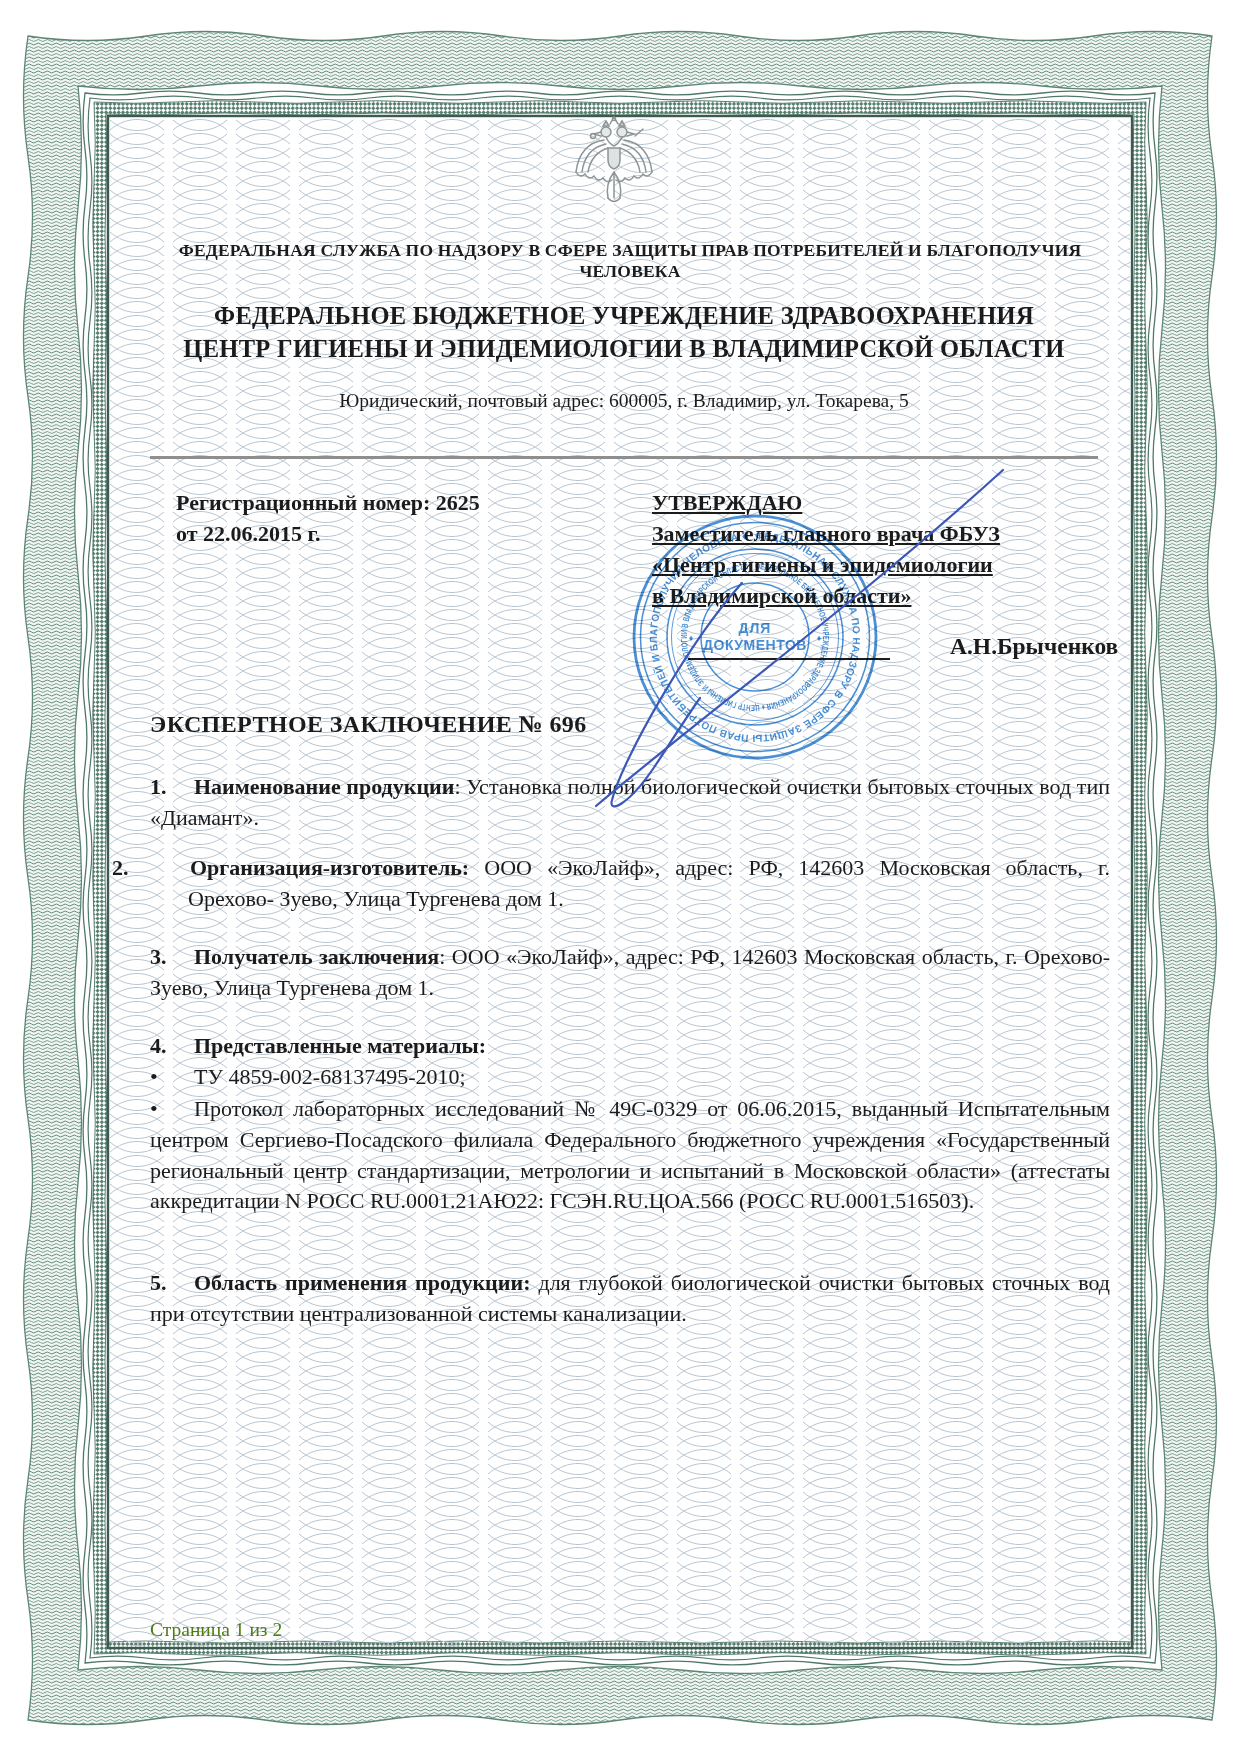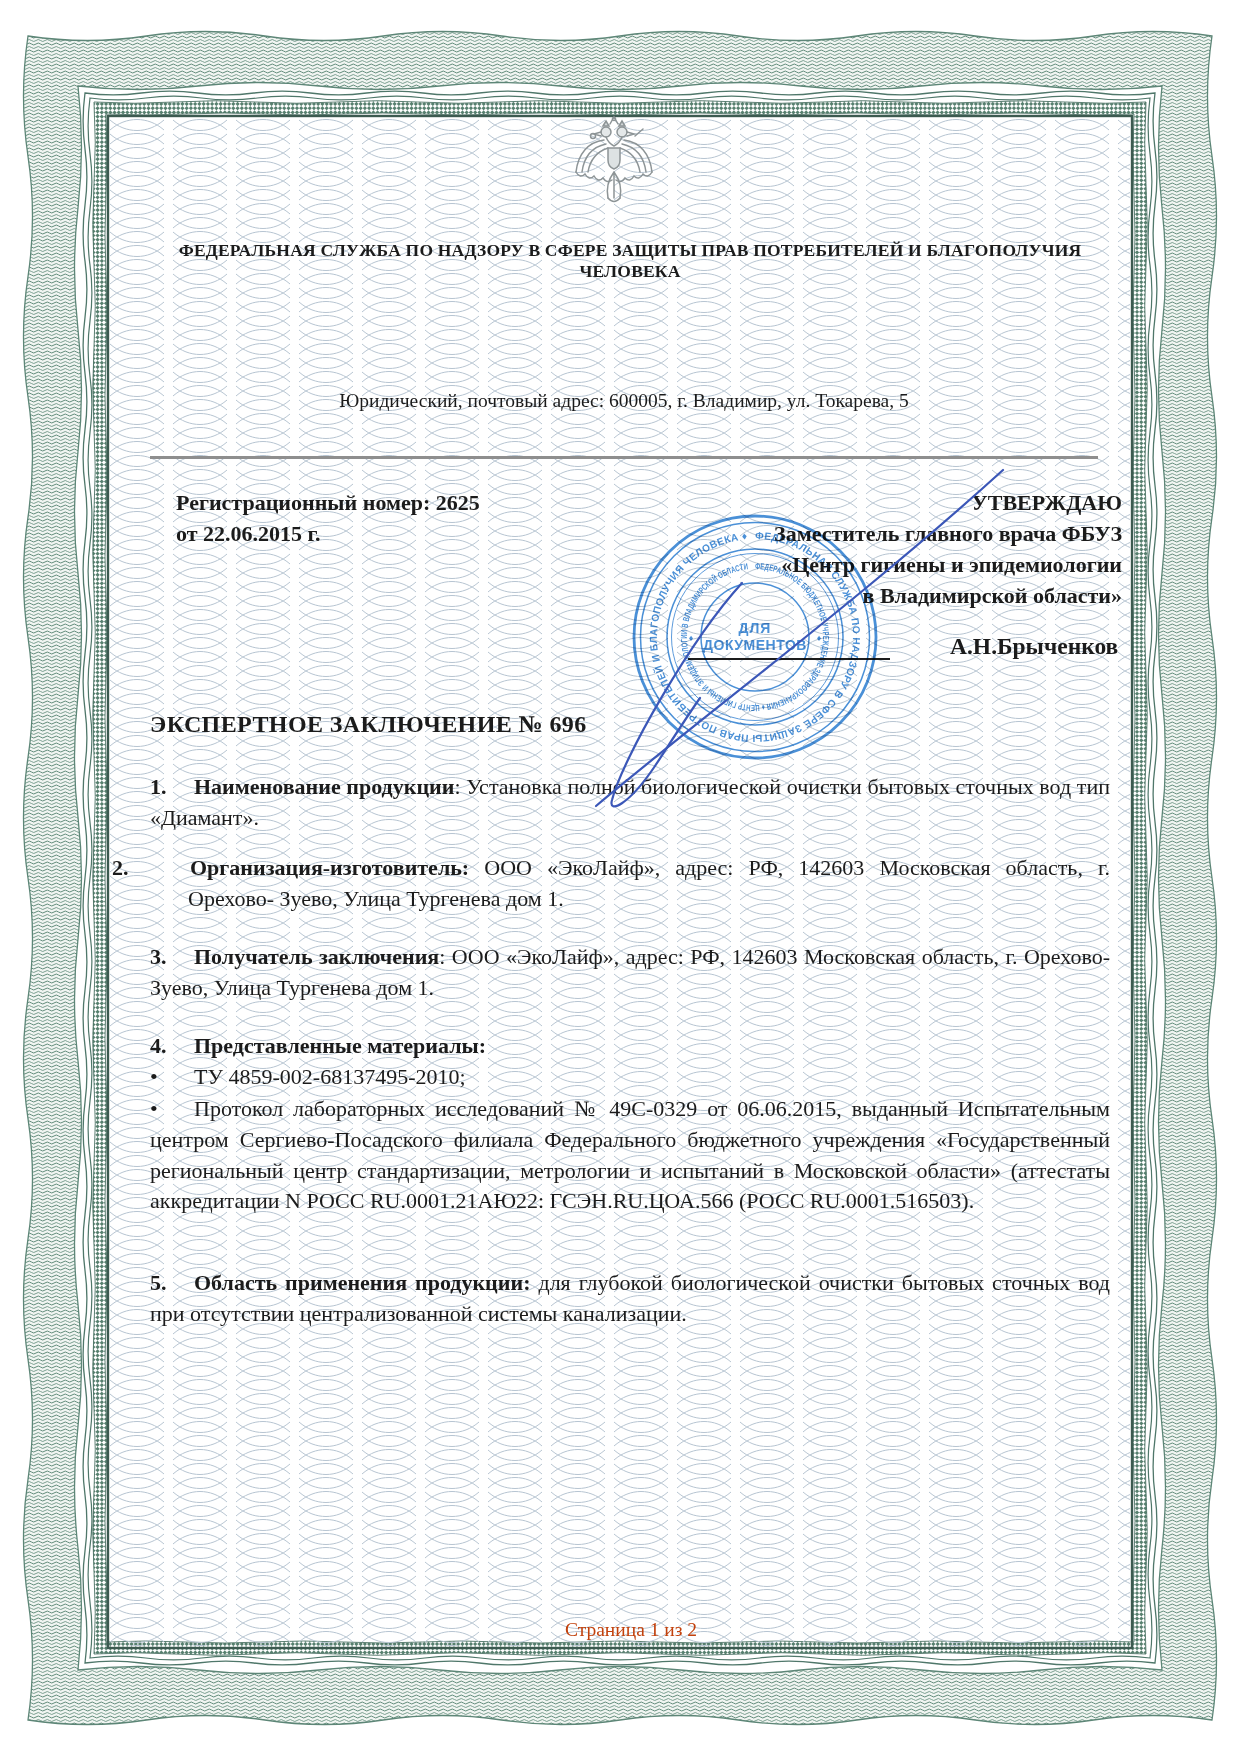--- a/index.html
+++ b/index.html
@@ -8,30 +8,30 @@
     position:relative; width:1240px; height:1754px; background:#ffffff;
     font-family:"Liberation Serif","DejaVu Serif",serif; color:#1b1b1b; overflow:hidden;padding-left:36px;
   }
   .deco{position:absolute;left:0;top:0;}
   .abs{position:absolute;}
   .agency{left:140px;top:240px;width:980px;text-align:center;font-weight:bold;font-size:17.5px;letter-spacing:.2px;}
   .orgname{left:150px;top:299px;width:948px;text-align:center;font-weight:bold;font-size:24.5px;line-height:33px;letter-spacing:.3px;}
   .address{left:150px;top:387px;width:948px;text-align:center;font-size:19.5px;line-height:27px;}
   .hrule{left:150px;top:456px;width:948px;height:2.5px;background:#8e8e8e;}
   .regblock{left:176px;top:487px;width:420px;font-weight:bold;font-size:22px;line-height:31px;}
-  .approval{left:652px;top:487px;width:470px;text-align:right;font-weight:bold;font-size:22px;line-height:31px;}
+  .approval{left:652px;top:487px;width:470px;text-align:left;font-weight:bold;font-size:22px;line-height:31px;text-decoration:underline;}
   .sigline{left:688px;top:658px;width:202px;height:0;border-top:2px solid #1c1c1c;}
   .signame{left:950px;top:633px;font-weight:bold;font-size:23.5px;}
   .doctitle{left:150px;top:711px;width:948px;font-weight:bold;font-size:24px;letter-spacing:.4px;}
   .sec{position:absolute;left:150px;width:960px;margin:0;font-size:22px;line-height:30.8px;text-align:justify;}
   .sec .num{display:inline-block;width:44px;font-weight:bold;}
   .sec.hang{padding-left:38px;text-indent:-38px;width:922px;}
   .sec.hang .num{width:40px;}
   .sec .bul{display:inline-block;width:44px;}
-  .footer{left:150px;top:1619px;width:962px;text-align:center;font-size:19.5px;color:#c2410c;}
+  .footer{left:150px;top:1619px;width:962px;text-align:left;font-size:19.5px;color:#4d7c0f;}
   .stampwrap{left:625px;top:507px;width:260px;height:260px;opacity:.85;mix-blend-mode:multiply;}
   .inkwrap{left:0;top:0;width:1240px;height:1754px;pointer-events:none;}
   .eaglewrap{left:566px;top:114px;width:96px;height:104px;}
 </style>
 </head>
 <body>
 
 <div class="page">
 
   <svg class="deco" width="1240" height="1754" aria-hidden="true">
@@ -89,20 +89,24 @@
         <path d="M42 34 h12 v12 q0 7 -6 9 q-6 -2 -6 -9 z" fill="#dde2e3"></path>
         <path d="M48 58 C42 66 40 74 42 84 M48 58 C54 66 56 74 54 84 M48 58 v26"></path>
         <path d="M42 84 q6 7 12 0"></path>
         <circle cx="27" cy="22" r="2.5"></circle>
         <path d="M69 22 l8 -7"></path>
       </g>
     </svg>
   </div>
 
   <div class="abs agency">ФЕДЕРАЛЬНАЯ СЛУЖБА ПО НАДЗОРУ В СФЕРЕ ЗАЩИТЫ ПРАВ ПОТРЕБИТЕЛЕЙ И БЛАГОПОЛУЧИЯ ЧЕЛОВЕКА</div>
+  <div class="abs orgname">
+    <div>ФЕДЕРАЛЬНОЕ БЮДЖЕТНОЕ УЧРЕЖДЕНИЕ ЗДРАВООХРАНЕНИЯ</div>
+    <div>ЦЕНТР ГИГИЕНЫ И ЭПИДЕМИОЛОГИИ В ВЛАДИМИРСКОЙ ОБЛАСТИ</div>
+  </div>
   <div class="abs address">
     <div>Юридический, почтовый адрес: 600005, г. Владимир, ул. Токарева, 5</div>
   </div>
   <div class="abs hrule"></div>
 
   <div class="abs regblock">
     <div>Регистрационный номер: 2625</div>
     <div>от 22.06.2015 г.</div>
   </div>
   <div class="abs approval">

